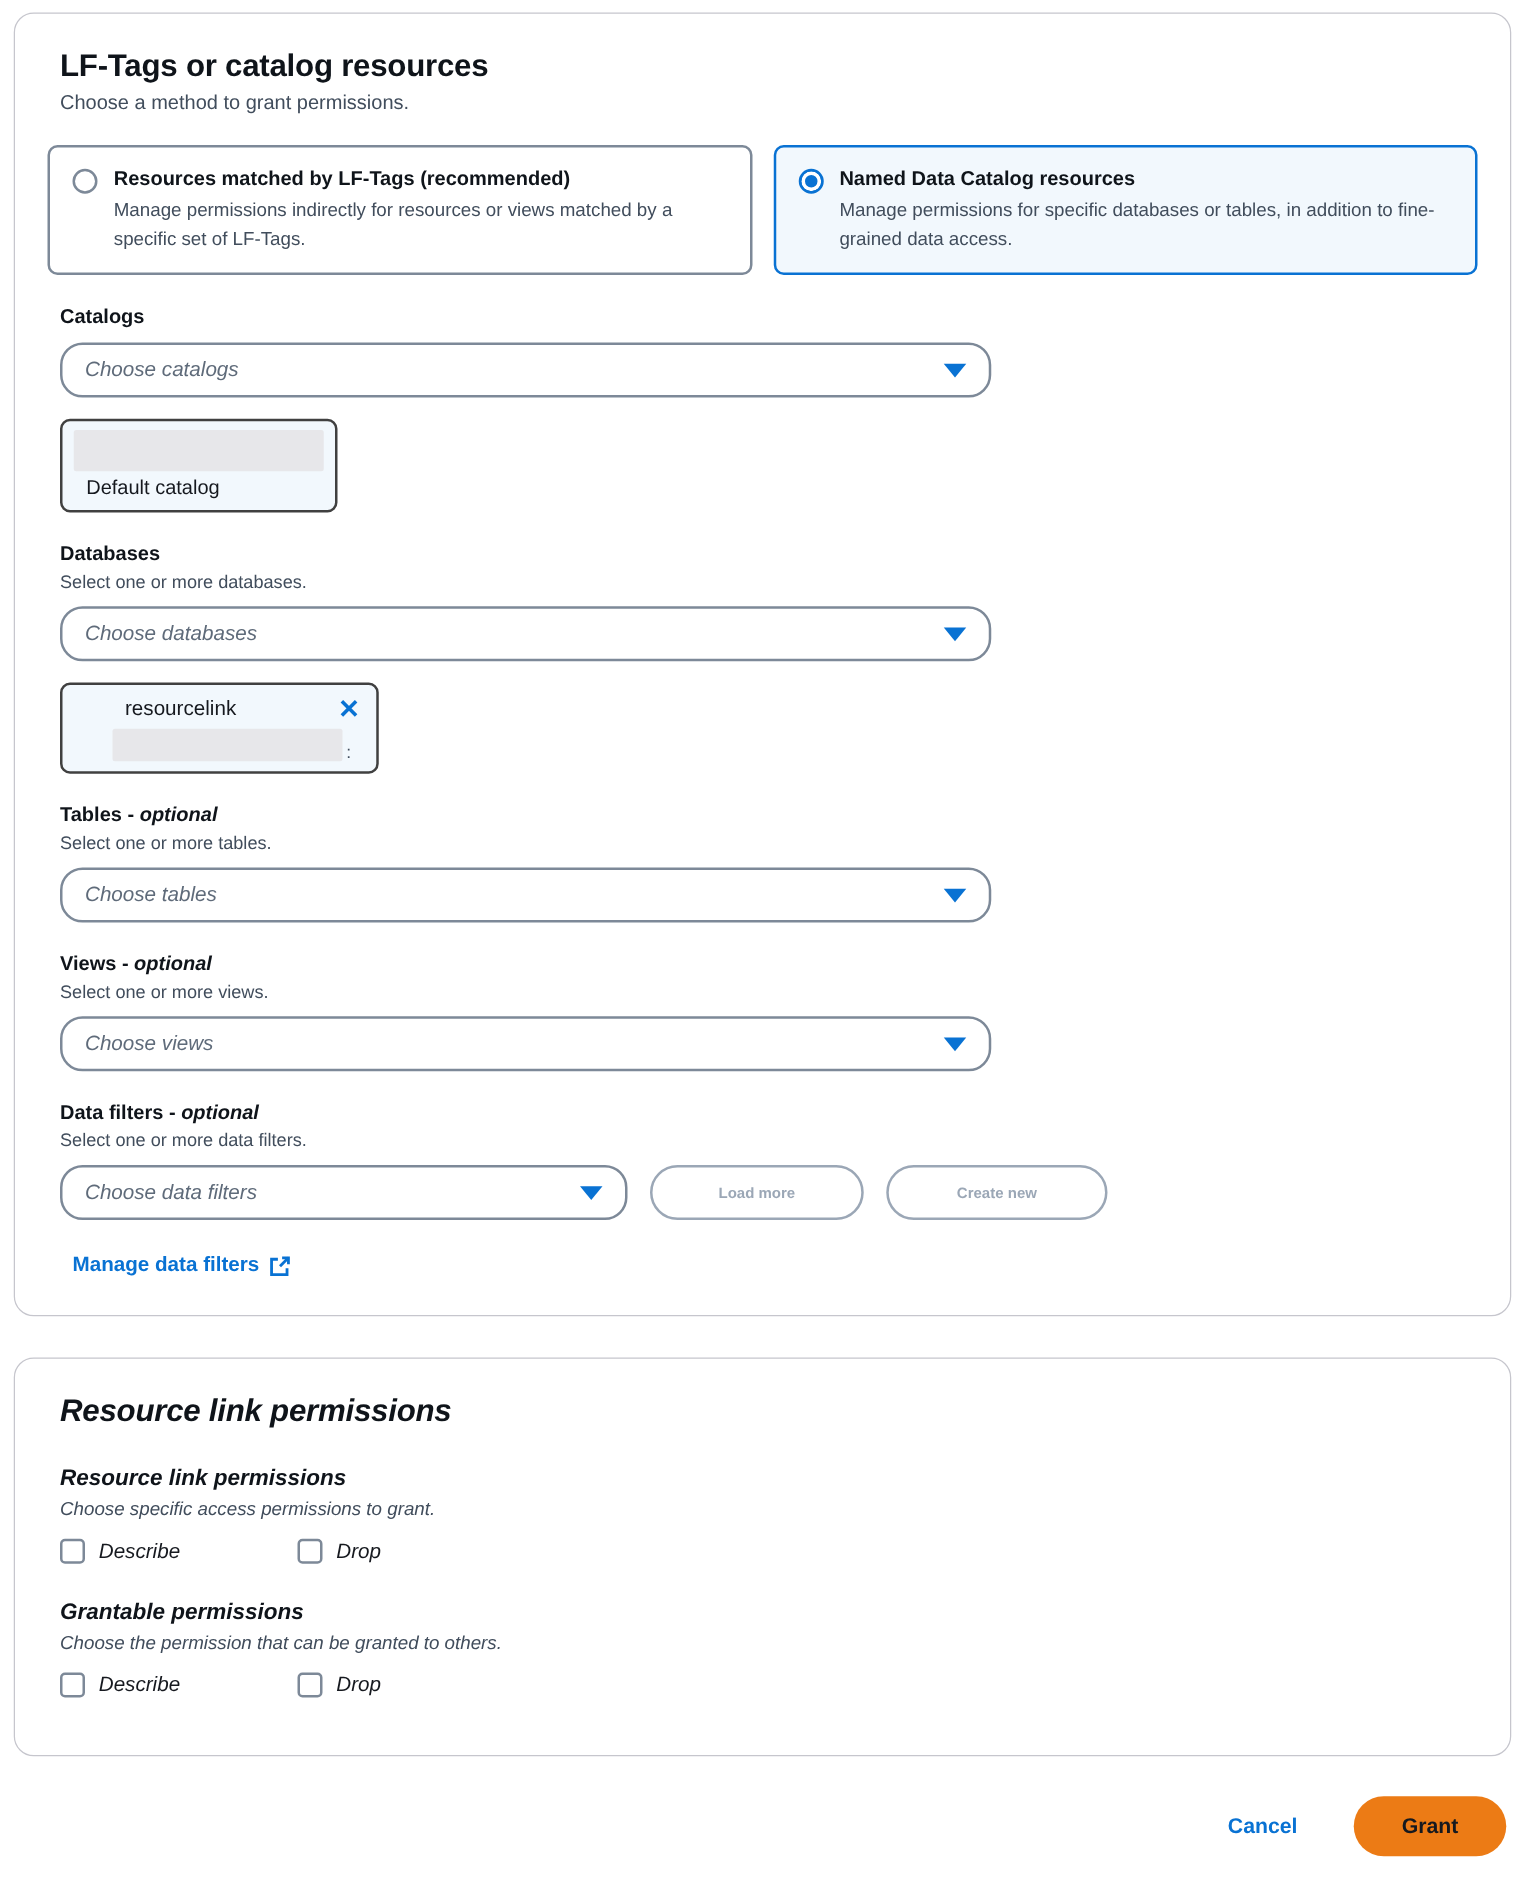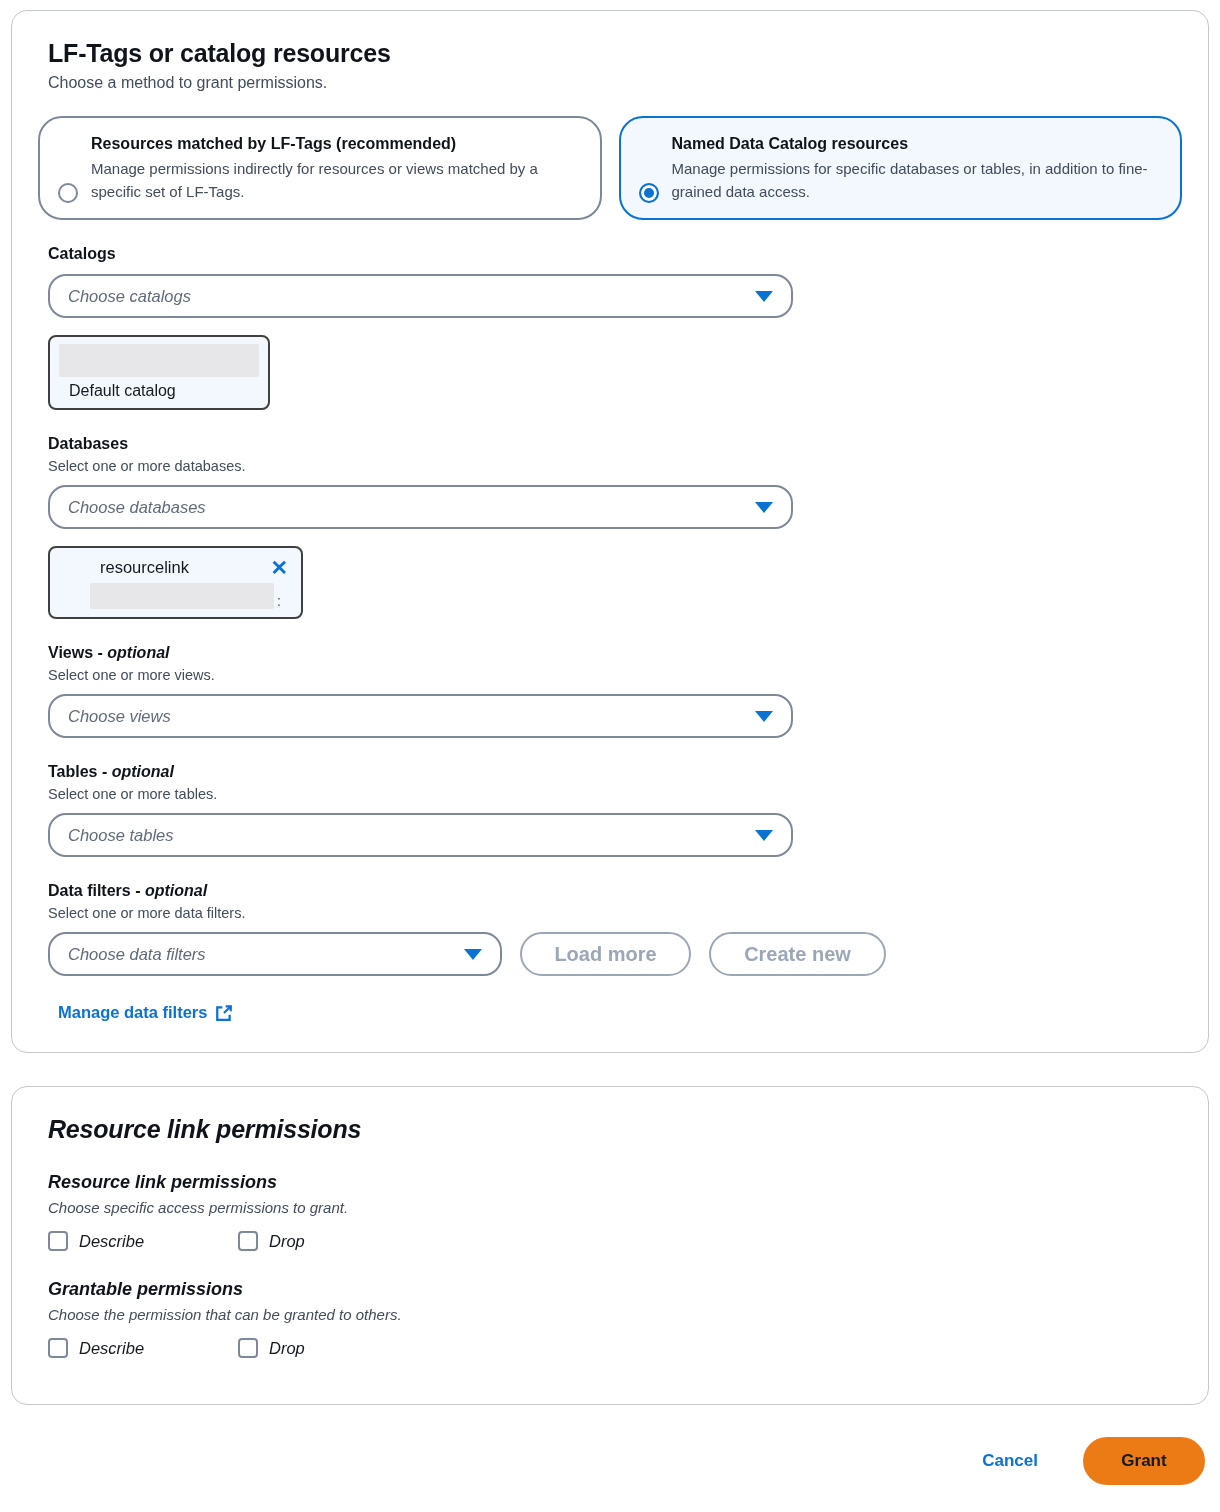--- a/index.html
+++ b/index.html
@@ -14,22 +14,22 @@
     padding:24px 26px 30px 26px;
   }
   .card-top { margin-top:10px; }
   .card-bottom { margin-top:33px; padding-bottom:46px;font-style:italic; }
   .card-title { font-size:25px; font-weight:700; margin:4px 0 6px 10px; letter-spacing:-0.2px; }
   .card-subtitle { font-size:16px; color:#414d5c; margin:0 0 0 10px; }
 
   
   .tiles { display:flex; gap:17px; margin-top:24px; }
   .tile {
-    flex:1; border:2px solid #7d8998; border-radius:24px;
-    padding:15px 18px; display:flex; gap:13px; align-items:flex-end; cursor:pointer;
+    flex:1; border:2px solid #7d8998; border-radius:8px;
+    padding:15px 18px; display:flex; gap:13px; align-items:flex-start; cursor:pointer;
     background:#fff;
   }
   .tile.selected { border-color:#0972d3; background:#f2f8fd; }
   .radio {
     flex:none; width:20px; height:20px; border:2px solid #7d8998;
     border-radius:50%; margin-top:2px; background:#fff;
   }
   .radio.selected {
     border-color:#0972d3; background:#0972d3;
     box-shadow: inset 0 0 0 3px #fff;
@@ -72,21 +72,21 @@
   }
   .token-db .row2 { display:flex; align-items:flex-end; gap:3px; margin-top:5px; }
   .token-db .redact { width:184px; height:26px; }
   .token-db .suffix { font-size:14px; color:#414d5c; }
 
   
   .df-row { display:flex; align-items:center; gap:18px; margin-top:11px; }
   .select.narrow { width:454px; margin-top:0; }
   .pill-btn {
     height:44px; border:2px solid #9ba7b6; border-radius:22px; background:#fff;
-    color:#9ba7b6; font-weight:700; font-size:20px; font-family:inherit; cursor:default;
+    color:#9ba7b6; font-weight:700; font-size:12px; font-family:inherit; cursor:default;
     padding:0 2px;
   }
   .btn-load { width:171px; }
   .btn-create { width:177px; }
 
   .ext-link {
     display:inline-flex; align-items:center; gap:8px; margin:27px 0 0 10px;
     color:#0972d3; font-size:16.5px; font-weight:700; text-decoration:none; cursor:pointer;
   }
 
@@ -162,33 +162,33 @@
         </div>
         <div class="row2">
           <div class="redact"></div>
           <span class="suffix">:</span>
         </div>
       </div>
     </div>
   </div>
 
   <div class="field">
+    <div class="field-label"><span>Tables -</span> <i>optional</i></div>
+    <div class="field-desc">Select one or more tables.</div>
+    <div class="select">
+      <span class="select-placeholder">Choose tables</span>
+      <span class="caret"></span>
+    </div>
+  </div>
+
+  <div class="field">
     <div class="field-label"><span>Views -</span> <i>optional</i></div>
     <div class="field-desc">Select one or more views.</div>
     <div class="select">
       <span class="select-placeholder">Choose views</span>
-      <span class="caret"></span>
-    </div>
-  </div>
-
-  <div class="field">
-    <div class="field-label"><span>Tables -</span> <i>optional</i></div>
-    <div class="field-desc">Select one or more tables.</div>
-    <div class="select">
-      <span class="select-placeholder">Choose tables</span>
       <span class="caret"></span>
     </div>
   </div>
 
   <div class="field">
     <div class="field-label"><span>Data filters -</span> <i>optional</i></div>
     <div class="field-desc">Select one or more data filters.</div>
     <div class="df-row">
       <div class="select narrow">
         <span class="select-placeholder">Choose data filters</span>

